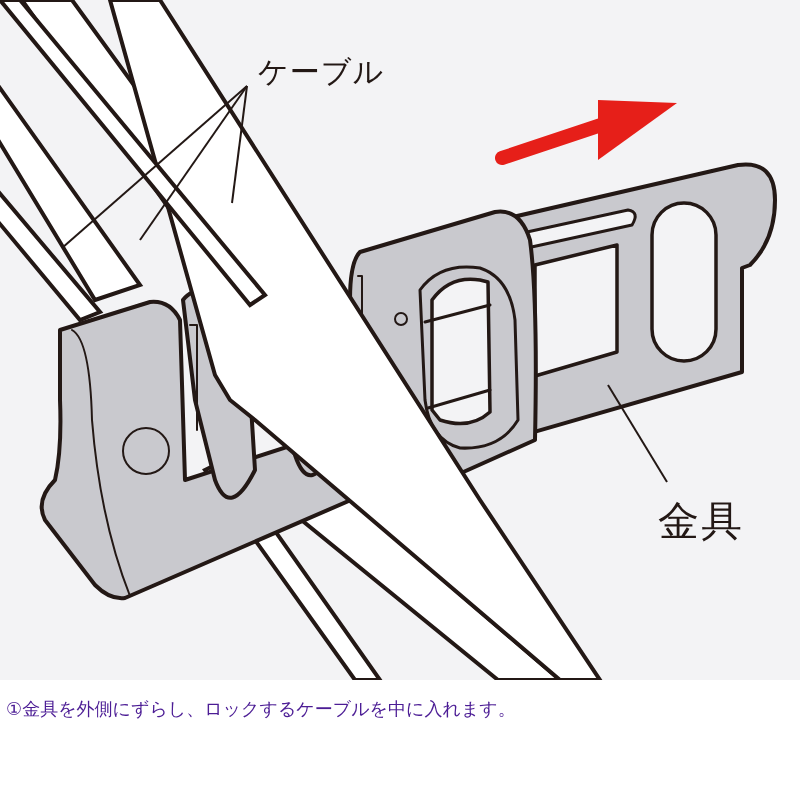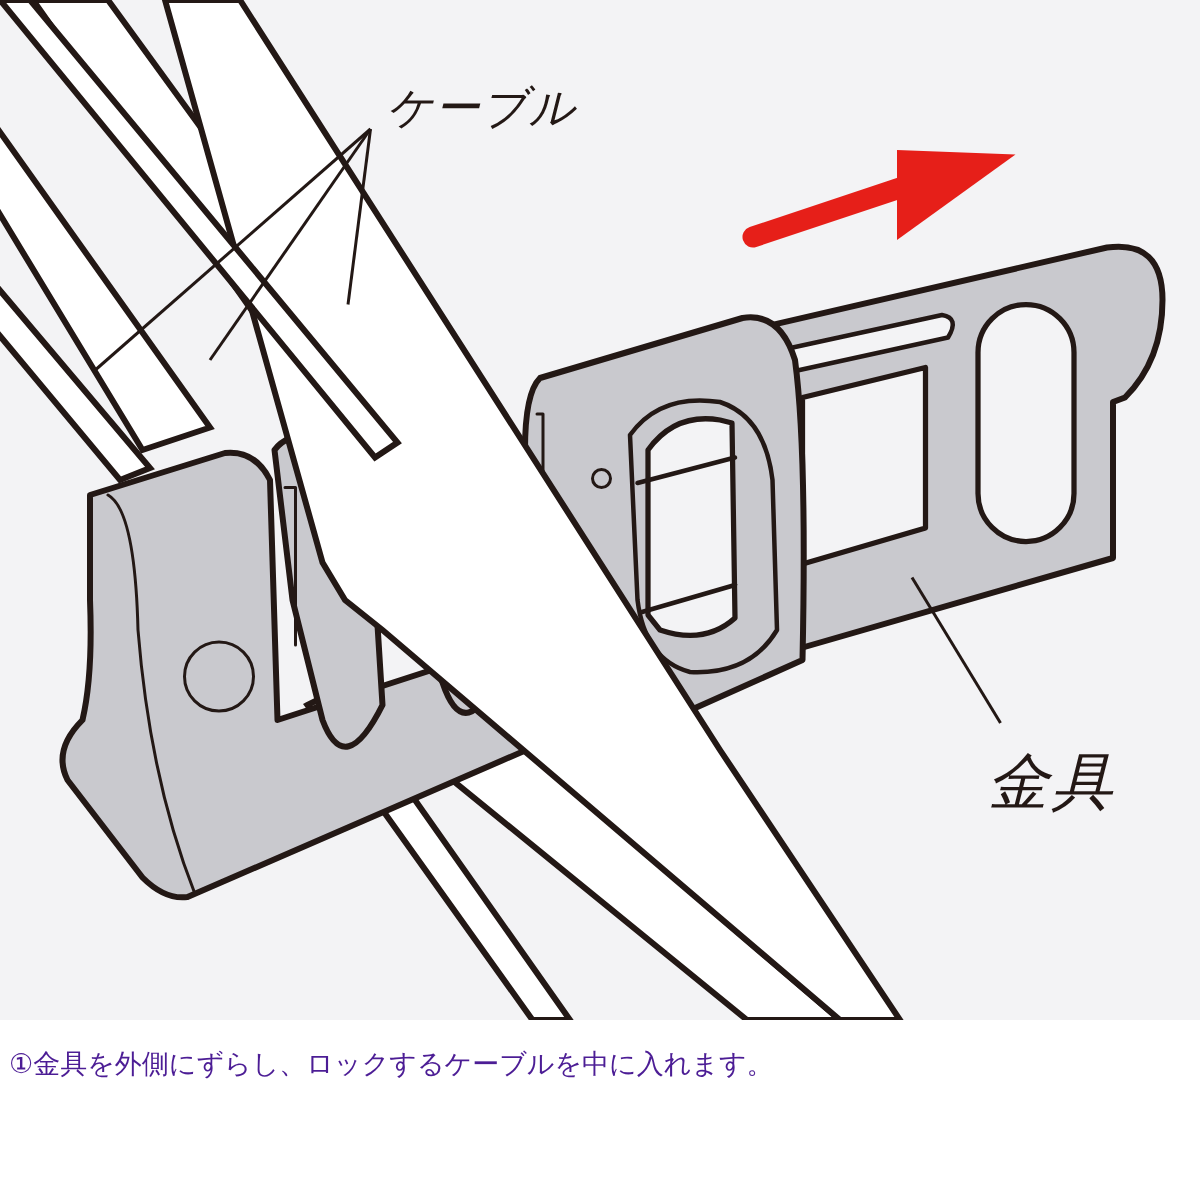--- a/index.html
+++ b/index.html
@@ -1,17 +1,17 @@
 <!DOCTYPE html>
 <html><head>
   <meta charset="utf-8">
   <style>
     html, body { margin: 0; padding: 0; }
     body { width: 800px; height: 800px; background: #ffffff; position: relative; overflow: hidden; font-family: "DejaVu Sans", sans-serif; }
-    #illustration { position: absolute; left: 0; top: 0; width: 800px; height: 680px; background: #f3f3f5; font-style: italic; }
+    #illustration { position: absolute; left: 0; top: 0; width: 800px; height: 680px; background: #f3f3f5; }
     #illustration svg { display: block; }
     .label { position: absolute; color: #231815; font-family: "DejaVu Sans", sans-serif; white-space: nowrap; }
     #label-cable { left: 258px; top: 52px; font-size: 30px; letter-spacing: 1px; }
     #label-bracket { left: 658px; top: 494px; font-size: 41px; letter-spacing: 2px; }
     #caption { position: absolute; left: 6px; top: 697px; font-size: 18px; color: #4c1d95; white-space: nowrap; letter-spacing: 0px; }
   </style>
 </head>
 <body>
 
 <div id="illustration">

